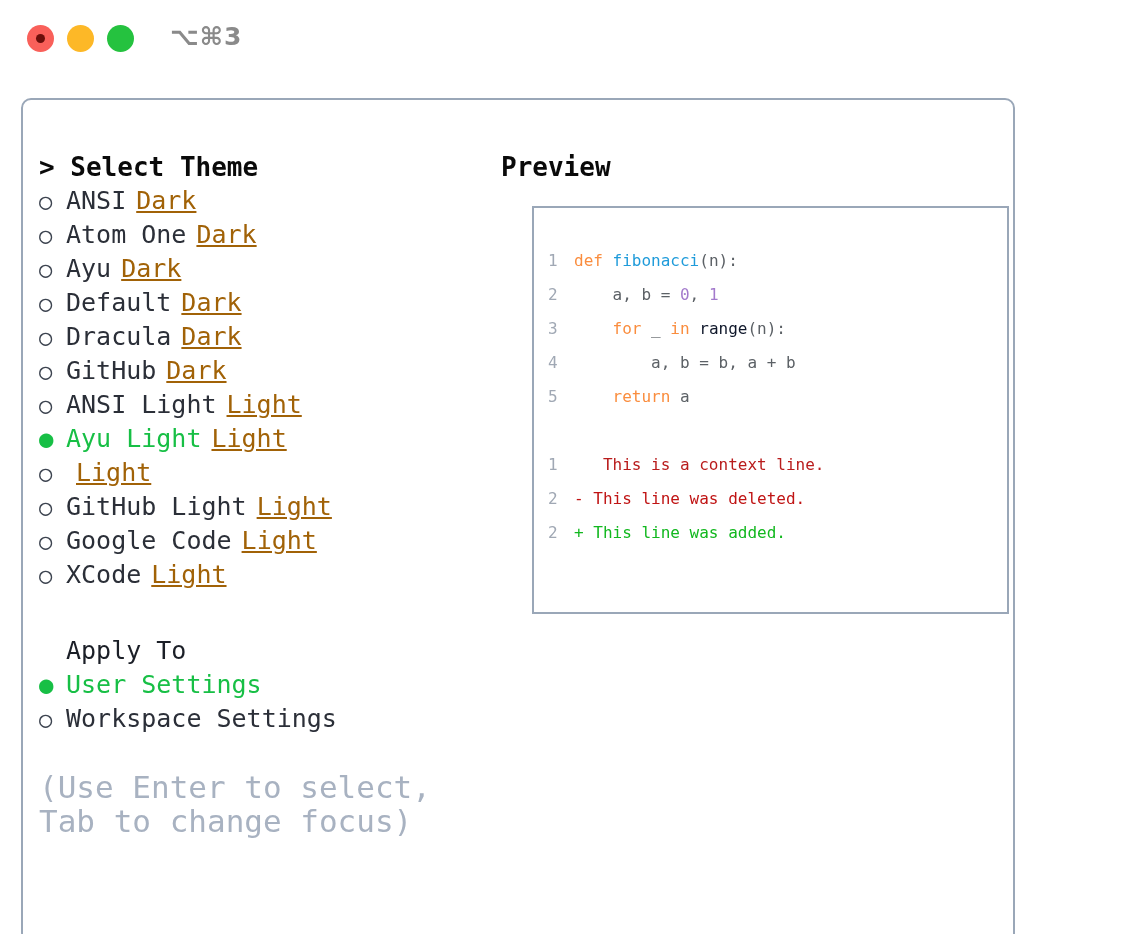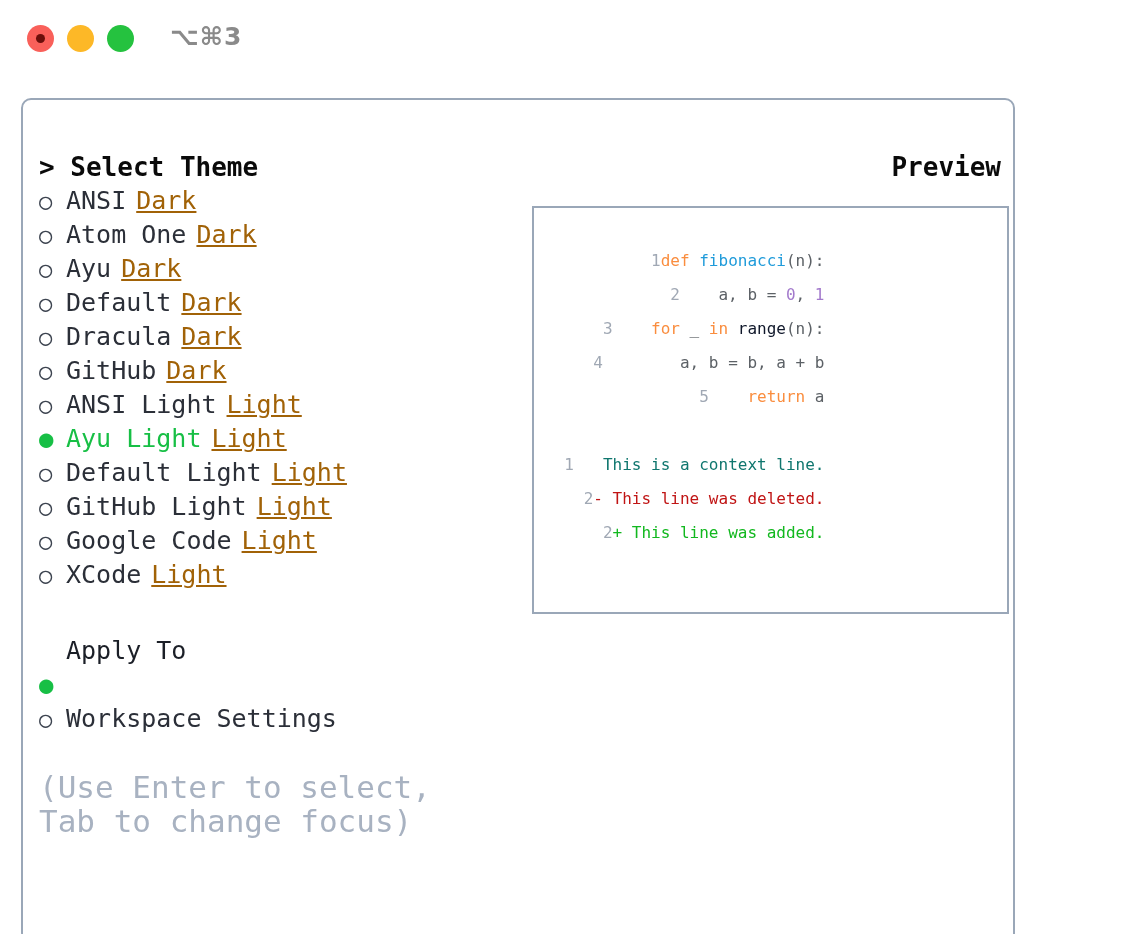--- a/index.html
+++ b/index.html
@@ -87,21 +87,20 @@
     position: absolute;
     left: 16px;
     top: 50px;
     width: 460px;
   }
   .col-right {
     position: absolute;
     left: 478px;
     top: 50px;
     width: 500px;
-    text-align: right;
   }
 
   .section-title {
     font-size: 26px;
     font-weight: bold;
     color: #0a0a0a;
     line-height: 34px;
     white-space: pre;
   }
 
@@ -174,21 +173,21 @@
   .ln {
     display: inline-block;
     width: 26px;
     color: #a0a8b4;
   }
   .kw   { color: #fa8d3e; }
   .fn   { color: #1f9bda; }
   .num  { color: #a37acc; }
   .bi   { color: #0f172a; }
   .pl   { color: #5c6166; }
-  .ctx  { color: #0f766e; }
+  .ctx  { color: #b91c1c; }
   .del  { color: #c01414; }
   .add  { color: #12b81f; }
   .blank-line { height: 34px; }
 </style>
 </head>
 <body>
 
 <div class="window">
 
   <div class="titlebar">
@@ -207,35 +206,35 @@
 
       <div class="opt-list" id="theme-list">
           <div class="opt"><span class="bullet">○</span><span class="opt-label">ANSI</span><span class="opt-cat">Dark</span></div>
           <div class="opt"><span class="bullet">○</span><span class="opt-label">Atom One</span><span class="opt-cat">Dark</span></div>
           <div class="opt"><span class="bullet">○</span><span class="opt-label">Ayu</span><span class="opt-cat">Dark</span></div>
           <div class="opt"><span class="bullet">○</span><span class="opt-label">Default</span><span class="opt-cat">Dark</span></div>
           <div class="opt"><span class="bullet">○</span><span class="opt-label">Dracula</span><span class="opt-cat">Dark</span></div>
           <div class="opt"><span class="bullet">○</span><span class="opt-label">GitHub</span><span class="opt-cat">Dark</span></div>
           <div class="opt"><span class="bullet">○</span><span class="opt-label">ANSI Light</span><span class="opt-cat">Light</span></div>
           <div class="opt selected"><span class="bullet sel">●</span><span class="opt-label">Ayu Light</span><span class="opt-cat">Light</span></div>
-          <div class="opt"><span class="bullet">○</span><span class="opt-label">Default Light</span><span class="opt-cat">Light</span></div>
+          <div class="opt"><span class="bullet">○</span><span class="opt-cat">Light</span></div>
           <div class="opt"><span class="bullet">○</span><span class="opt-label">GitHub Light</span><span class="opt-cat">Light</span></div>
           <div class="opt"><span class="bullet">○</span><span class="opt-label">Google Code</span><span class="opt-cat">Light</span></div>
           <div class="opt"><span class="bullet">○</span><span class="opt-label">XCode</span><span class="opt-cat">Light</span></div>
         </div>
 
       <div class="spacer-lg"></div>
 
       <div class="group-heading">
         <span class="bullet">○</span>
         <span>Apply To</span>
       </div>
 
       <div class="opt-list" id="apply-list">
-          <div class="opt selected"><span class="bullet sel">●</span></div>
+          <div class="opt selected"><span class="bullet sel">●</span><span class="opt-label">User Settings</span></div>
           <div class="opt"><span class="bullet">○</span><span class="opt-label">Workspace Settings</span></div>
         </div>
 
       <div class="hint">(Use Enter to select, Tab to change focus)</div>
     </div>
 
     <div class="col-right">
       <div class="section-title">Preview</div>
 
       <div class="preview-box">

